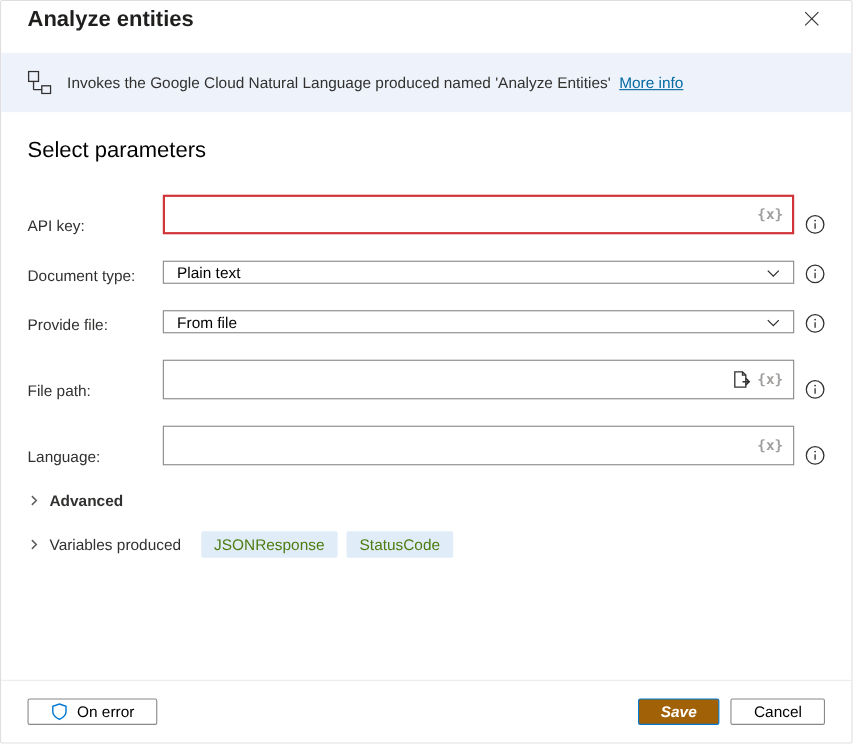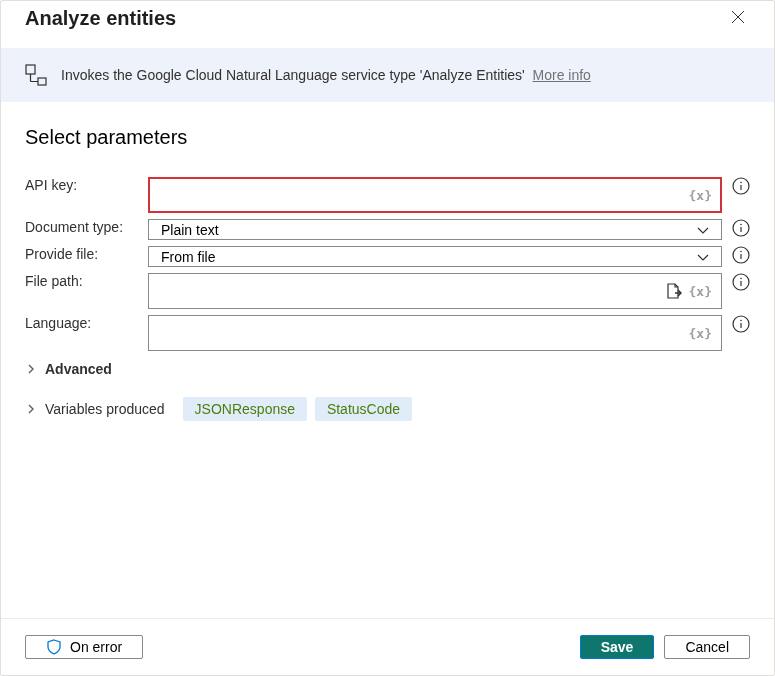--- a/index.html
+++ b/index.html
@@ -38,39 +38,39 @@
       background: #eef3fb;
       padding: 16px 24px;
       display: flex;
       align-items: center;
       gap: 14px;
     }
     .info-banner-text {
       color: #323130;
     }
     .more-info-link {
-      color: #737373;
+      color: #0369a1;
       text-decoration: underline;
       cursor: pointer;
     }
     .content {
       flex: 1;
       padding: 24px 24px 16px 24px;
       overflow-y: auto;
     }
     .section-title {
       font-size: 20px;
       font-weight: 400;
       color: #000000;
       margin-bottom: 28px;
     }
     .form-row {
       display: flex;
-      align-items: flex-start;
-      margin-bottom: 6px;
+      align-items: flex-end;
+      margin-bottom: 24px;
       gap: 10px;
     }
     .form-label {
       width: 113px;
       flex-shrink: 0;
       color: #323130;
     }
     .input-wrap {
       flex: 1;
       position: relative;
@@ -166,24 +166,25 @@
       font-family: inherit;
       font-size: 14px;
       cursor: pointer;
       display: inline-flex;
       align-items: center;
       gap: 8px;
       border-radius: 2px;
       text-align: center;
     }
     .btn-primary {
-      background: #0f766e;
+      background: #a16207;
       color: #fff;
       border-color: #0078d4;
       font-weight: 600;
+      font-style: italic;
     }
     .footer-right {
       display: flex;
       gap: 10px;
     }
     .shield-icon {
       color: #0078d4;
     }
     .flow-icon {
       flex-shrink: 0;
@@ -203,21 +204,21 @@
 </div>
 
 <div class="info-banner">
   <svg class="flow-icon" width="22" height="22" viewBox="0 0 22 22" fill="none" stroke="#323130" stroke-width="1.2">
     <rect x="1" y="1" width="9" height="9"></rect>
     <rect x="13" y="14" width="8" height="7"></rect>
     <line x1="5.5" y1="10" x2="5.5" y2="17.5"></line>
     <line x1="5.5" y1="17.5" x2="13" y2="17.5"></line>
   </svg>
   <div class="info-banner-text">
-    <span>Invokes the Google Cloud Natural Language service type 'Analyze Entities'</span>
+    <span>Invokes the Google Cloud Natural Language produced named 'Analyze Entities'</span>
     <span>&nbsp;</span><a class="more-info-link">More info</a>
   </div>
 </div>
 
 <div class="content">
   <div class="section-title">Select parameters</div>
 
   <div class="form-row">
     <div class="form-label">API key:</div>
     <div class="input-wrap">

